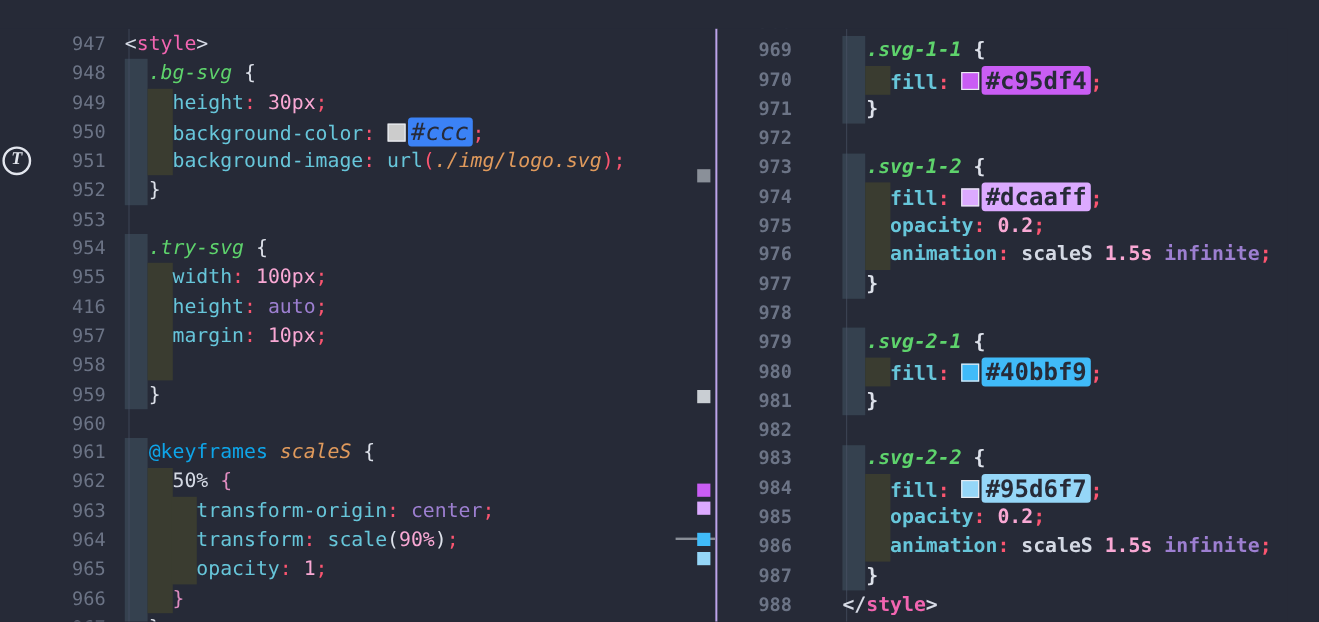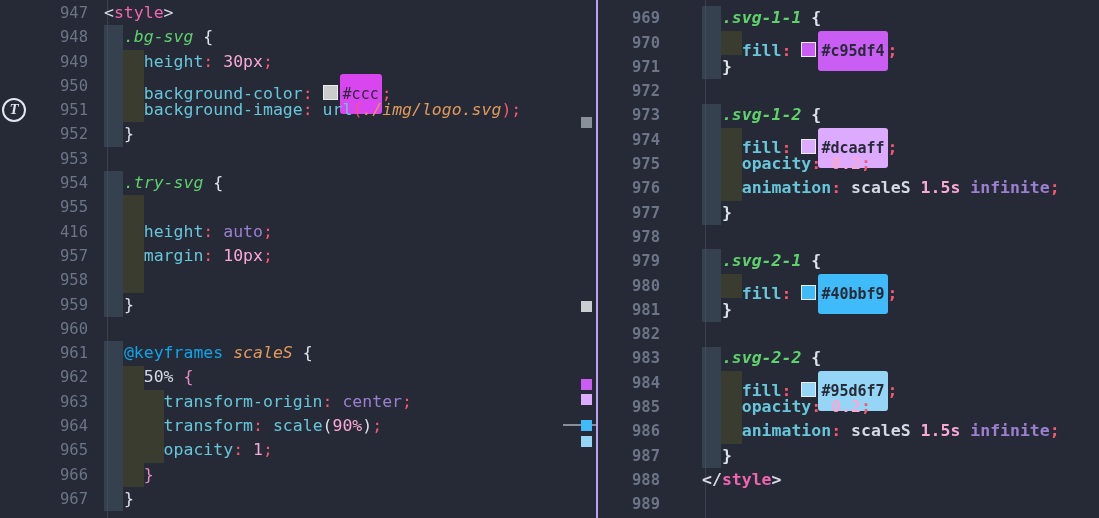--- a/index.html
+++ b/index.html
@@ -1,18 +1,18 @@
 <!DOCTYPE html>
 <html><head>
 <meta charset="utf-8">
 <style>
   html,body{margin:0;padding:0;background:#262a37;}
   body{width:1099px;height:518px;overflow:hidden;position:relative;
        font-family:"DejaVu Sans Mono",monospace;}
-  .workbench{position:absolute;inset:0;display:flex;}
+  .workbench{position:absolute;inset:0;display:flex;margin-top:24px;}
   .pane{position:relative;height:518px;overflow:hidden;background:#262a37;}
   .pane.left{width:596px;}
   .pane.right{width:475px;font-weight:bold;}
   .divider{width:2px;height:518px;background:#bda4ea;flex:none;}
   .lines{position:relative;z-index:3;}
   .line{display:flex;height:24.3px;line-height:24.3px;white-space:pre;}
   .ln{flex:none;text-align:right;color:#6c7486;font-size:15.5px;
       user-select:none;}
   .pane.left .ln{width:88px;}
   .pane.right .ln{width:62px;}
@@ -30,22 +30,22 @@
   .tok-num{color:#f9a8d4;}
   .tok-kw{color:#9d7fd1;}
   .tok-str{color:#e09a5c;font-style:italic;}
   .tok-ident{color:#e09a5c;font-style:italic;}
   .tok-brace{color:#dde1ea;}
   .tok-brace2{color:#e08cc0;}
   .tok-plain{color:#d4d9e4;}
   .tok-ws{color:transparent;}
   .swatch{display:inline-block;width:13px;height:13px;vertical-align:-1px;
           border:1px solid #e8ebf0;margin-right:2px;}
-  .pill{display:inline-block;padding:8px 3px;border-radius:3px;color:#272b38;
-        font-size:15px;}
+  .pill{display:inline-block;padding:0 3px;border-radius:3px;color:#272b38;
+        font-size:20px;}
   
   .scope-block{position:absolute;background:#35414f;z-index:1;}
   .indent-block{position:absolute;background:#3a3c30;z-index:1;}
   .indent-guide{position:absolute;top:0;bottom:0;width:1px;background:#4a5468;
         opacity:.55;z-index:2;}
   .gutter-icon{position:absolute;left:2px;width:20px;height:20px;z-index:4;
         border:2px solid #e3e6ee;border-radius:50%;color:#e3e6ee;
         font-family:"Liberation Serif",serif;font-style:italic;font-weight:bold;
         font-size:15px;line-height:19px;text-align:center;cursor:pointer;}
   .ruler-marker{position:absolute;width:11px;height:11px;z-index:5;}
@@ -61,26 +61,26 @@
       <div class="scope-block" style="left: 104px; width: 19px; top: 341.2px; height: 170.1px;"></div>
       <div class="indent-block" style="left: 123px; width: 21px; top: 49.6px; height: 72.9px;"></div>
       <div class="indent-block" style="left: 123px; width: 21px; top: 195.4px; height: 97.2px;"></div>
       <div class="indent-block" style="left: 123px; width: 21px; top: 365.5px; height: 121.5px;"></div>
       <div class="indent-block" style="left: 143px; width: 21px; top: 389.8px; height: 72.9px;"></div>
       <div class="indent-guide" style="left: 107px;"></div>
       <div class="lines" style="margin-top: 1px;">
         <div class="line"><span class="ln">947</span><span class="code"><span class="tok-brk">&lt;</span><span class="tok-tag">style</span><span class="tok-brk">&gt;</span></span></div>
         <div class="line"><span class="ln">948</span><span class="code"><span class="tok-ws">  </span><span class="tok-sel">.bg-svg</span><span class="tok-ws"> </span><span class="tok-brace">{</span></span></div>
         <div class="line"><span class="ln">949</span><span class="code"><span class="tok-ws">    </span><span class="tok-prop">height</span><span class="tok-pun">:</span><span class="tok-ws"> </span><span class="tok-num">30px</span><span class="tok-pun">;</span></span></div>
-        <div class="line"><span class="ln">950</span><span class="code"><span class="tok-ws">    </span><span class="tok-prop">background-color</span><span class="tok-pun">:</span><span class="tok-ws"> </span><span class="swatch" style="background: rgb(204, 204, 204);"></span><span class="pill" style="background: #d946ef;">#ccc</span><span class="tok-pun">;</span></span></div>
+        <div class="line"><span class="ln">950</span><span class="code"><span class="tok-ws">    </span><span class="tok-prop">background-color</span><span class="tok-pun">:</span><span class="tok-ws"> </span><span class="swatch" style="background: rgb(204, 204, 204);"></span><span class="pill" style="background: #3b82f6; font-style: italic;">#ccc</span><span class="tok-pun">;</span></span></div>
         <div class="line"><span class="ln">951</span><span class="code"><span class="tok-ws">    </span><span class="tok-prop">background-image</span><span class="tok-pun">:</span><span class="tok-ws"> </span><span class="tok-fn">url</span><span class="tok-pun">(</span><span class="tok-str">./img/logo.svg</span><span class="tok-pun">)</span><span class="tok-pun">;</span></span></div>
         <div class="line"><span class="ln">952</span><span class="code"><span class="tok-ws">  </span><span class="tok-brace">}</span></span></div>
         <div class="line"><span class="ln">953</span><span class="code"></span></div>
         <div class="line"><span class="ln">954</span><span class="code"><span class="tok-ws">  </span><span class="tok-sel">.try-svg</span><span class="tok-ws"> </span><span class="tok-brace">{</span></span></div>
-        <div class="line"><span class="ln">955</span></div>
+        <div class="line"><span class="ln">955</span><span class="code"><span class="tok-ws">    </span><span class="tok-prop">width</span><span class="tok-pun">:</span><span class="tok-ws"> </span><span class="tok-num">100px</span><span class="tok-pun">;</span></span></div>
         <div class="line"><span class="ln">416</span><span class="code"><span class="tok-ws">    </span><span class="tok-prop">height</span><span class="tok-pun">:</span><span class="tok-ws"> </span><span class="tok-kw">auto</span><span class="tok-pun">;</span></span></div>
         <div class="line"><span class="ln">957</span><span class="code"><span class="tok-ws">    </span><span class="tok-prop">margin</span><span class="tok-pun">:</span><span class="tok-ws"> </span><span class="tok-num">10px</span><span class="tok-pun">;</span></span></div>
         <div class="line"><span class="ln">958</span></div>
         <div class="line"><span class="ln">959</span><span class="code"><span class="tok-ws">  </span><span class="tok-brace">}</span></span></div>
         <div class="line"><span class="ln">960</span><span class="code"></span></div>
         <div class="line"><span class="ln">961</span><span class="code"><span class="tok-ws">  </span><span class="tok-at">@keyframes</span><span class="tok-ws"> </span><span class="tok-ident">scaleS</span><span class="tok-ws"> </span><span class="tok-brace">{</span></span></div>
         <div class="line"><span class="ln">962</span><span class="code"><span class="tok-ws">    </span><span class="tok-plain">50%</span><span class="tok-ws"> </span><span class="tok-brace2">{</span></span></div>
         <div class="line"><span class="ln">963</span><span class="code"><span class="tok-ws">      </span><span class="tok-prop">transform-origin</span><span class="tok-pun">:</span><span class="tok-ws"> </span><span class="tok-kw">center</span><span class="tok-pun">;</span></span></div>
         <div class="line"><span class="ln">964</span><span class="code"><span class="tok-ws">      </span><span class="tok-prop">transform</span><span class="tok-pun">:</span><span class="tok-ws"> </span><span class="tok-fn">scale</span><span class="tok-brace">(</span><span class="tok-num">90%</span><span class="tok-brace">)</span><span class="tok-pun">;</span></span></div>
         <div class="line"><span class="ln">965</span><span class="code"><span class="tok-ws">      </span><span class="tok-prop">opacity</span><span class="tok-pun">:</span><span class="tok-ws"> </span><span class="tok-num">1</span><span class="tok-pun">;</span></span></div>

